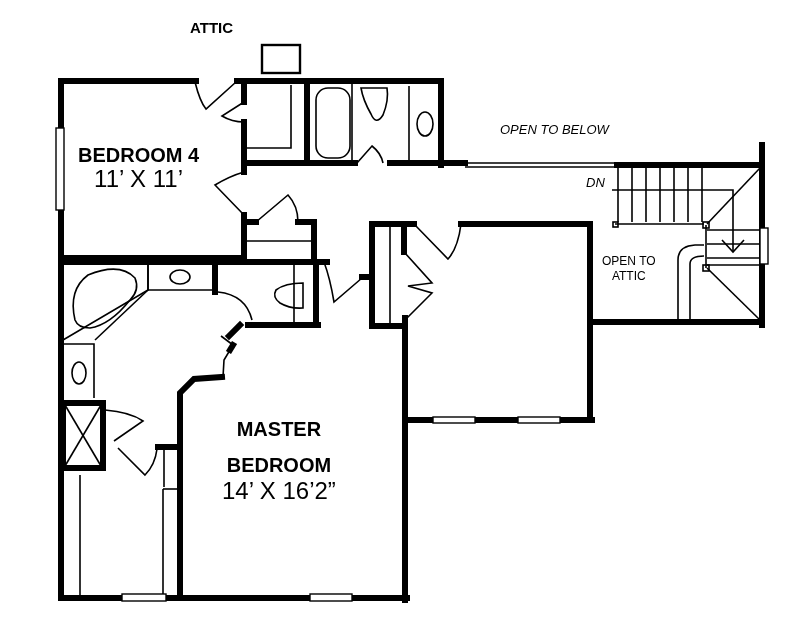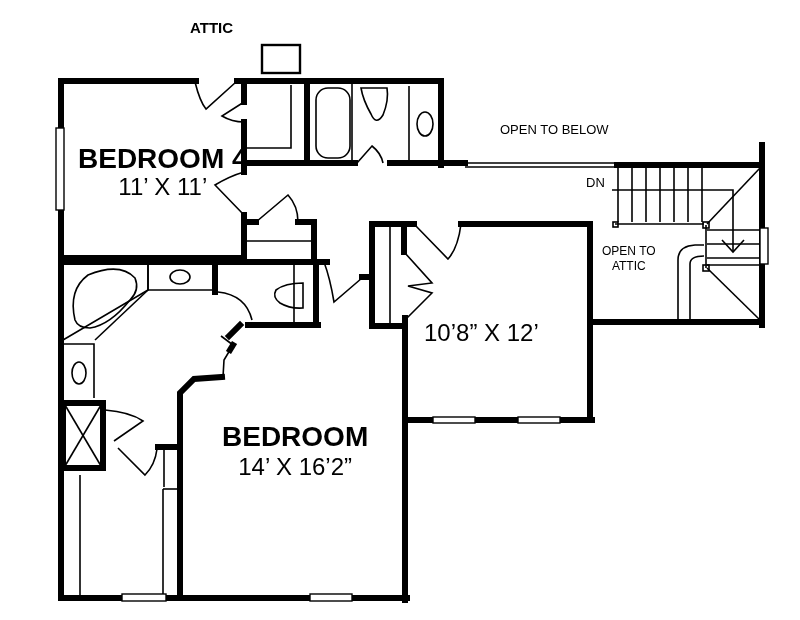--- a/index.html
+++ b/index.html
@@ -3,23 +3,23 @@
 <meta charset="utf-8">
 <style>
   html, body { margin: 0; padding: 0; background: #ffffff; }
   body { width: 800px; height: 620px; position: relative; overflow: hidden; font-family: "Liberation Sans", sans-serif; }
   svg { position: absolute; left: 0; top: 0; }
   .wall { stroke: #000; stroke-width: 6; fill: none; stroke-linecap: square; }
   .thin { stroke: #000; stroke-width: 1.6; fill: none; }
   .med { stroke: #000; stroke-width: 2.4; fill: none; }
   .win { fill: #fff; stroke: #000; stroke-width: 1.4; }
   .label { position: absolute; color: #000; white-space: nowrap; text-align: center; line-height: 1; }
-  .room-name { font-weight: bold; font-size: 28px; letter-spacing: 0px; }
+  .room-name { font-weight: bold; font-size: 20px; letter-spacing: 0px; }
   .room-dim { font-size: 24px; }
-  .note { font-size: 13px; }
+  .note { font-size: 13px; font-style: italic; }
   .note-sm { font-size: 12px; }
   .attic { font-weight: bold; font-size: 15px; }
 </style>
 </head>
 <body>
 
 <svg width="800" height="620" viewBox="0 0 800 620" xmlns="http://www.w3.org/2000/svg">
 
   <rect x="262" y="45" width="38" height="28" class="med"></rect>
 
@@ -169,30 +169,30 @@
   <rect x="122" y="594" width="44" height="7" class="win"></rect>
   <rect x="310" y="594" width="42" height="7" class="win"></rect>
 </svg>
 
 <div class="label attic" style="left:190px; top:20px;">ATTIC</div>
 
 <div class="label note" style="left:500px; top:123px;">OPEN TO BELOW</div>
 
 <div class="label note" style="left:586px; top:176px;">DN</div>
 
-<div class="label note-sm" style="left:602px; top:245px;">
+<div class="label note-sm" style="left:602px; top:255px;">
   <div>OPEN TO</div>
   <div style="margin-top:3px;">ATTIC</div>
 </div>
 
 <div class="label" style="left:78px; top:145px;">
   <div class="room-name">BEDROOM 4</div>
   <div class="room-dim" style="margin-top:2px;">11’ X 11’</div>
 </div>
 
 <div class="label" style="left:424px; top:318px;">
-  <div class="room-dim" style="margin-top:3px;">10’8” X 12’</div>
 </div>
 
 <div class="label" style="left:222px; top:419px;">
-  <div class="room-name" style="margin-top:4px;">BEDROOM</div>
+  <div class="room-name">MASTER</div>
+  <div class="room-name" style="margin-top:16px;">BEDROOM</div>
   <div class="room-dim" style="margin-top:4px;">14’ X 16’2”</div>
 </div>
 
 </body></html>

